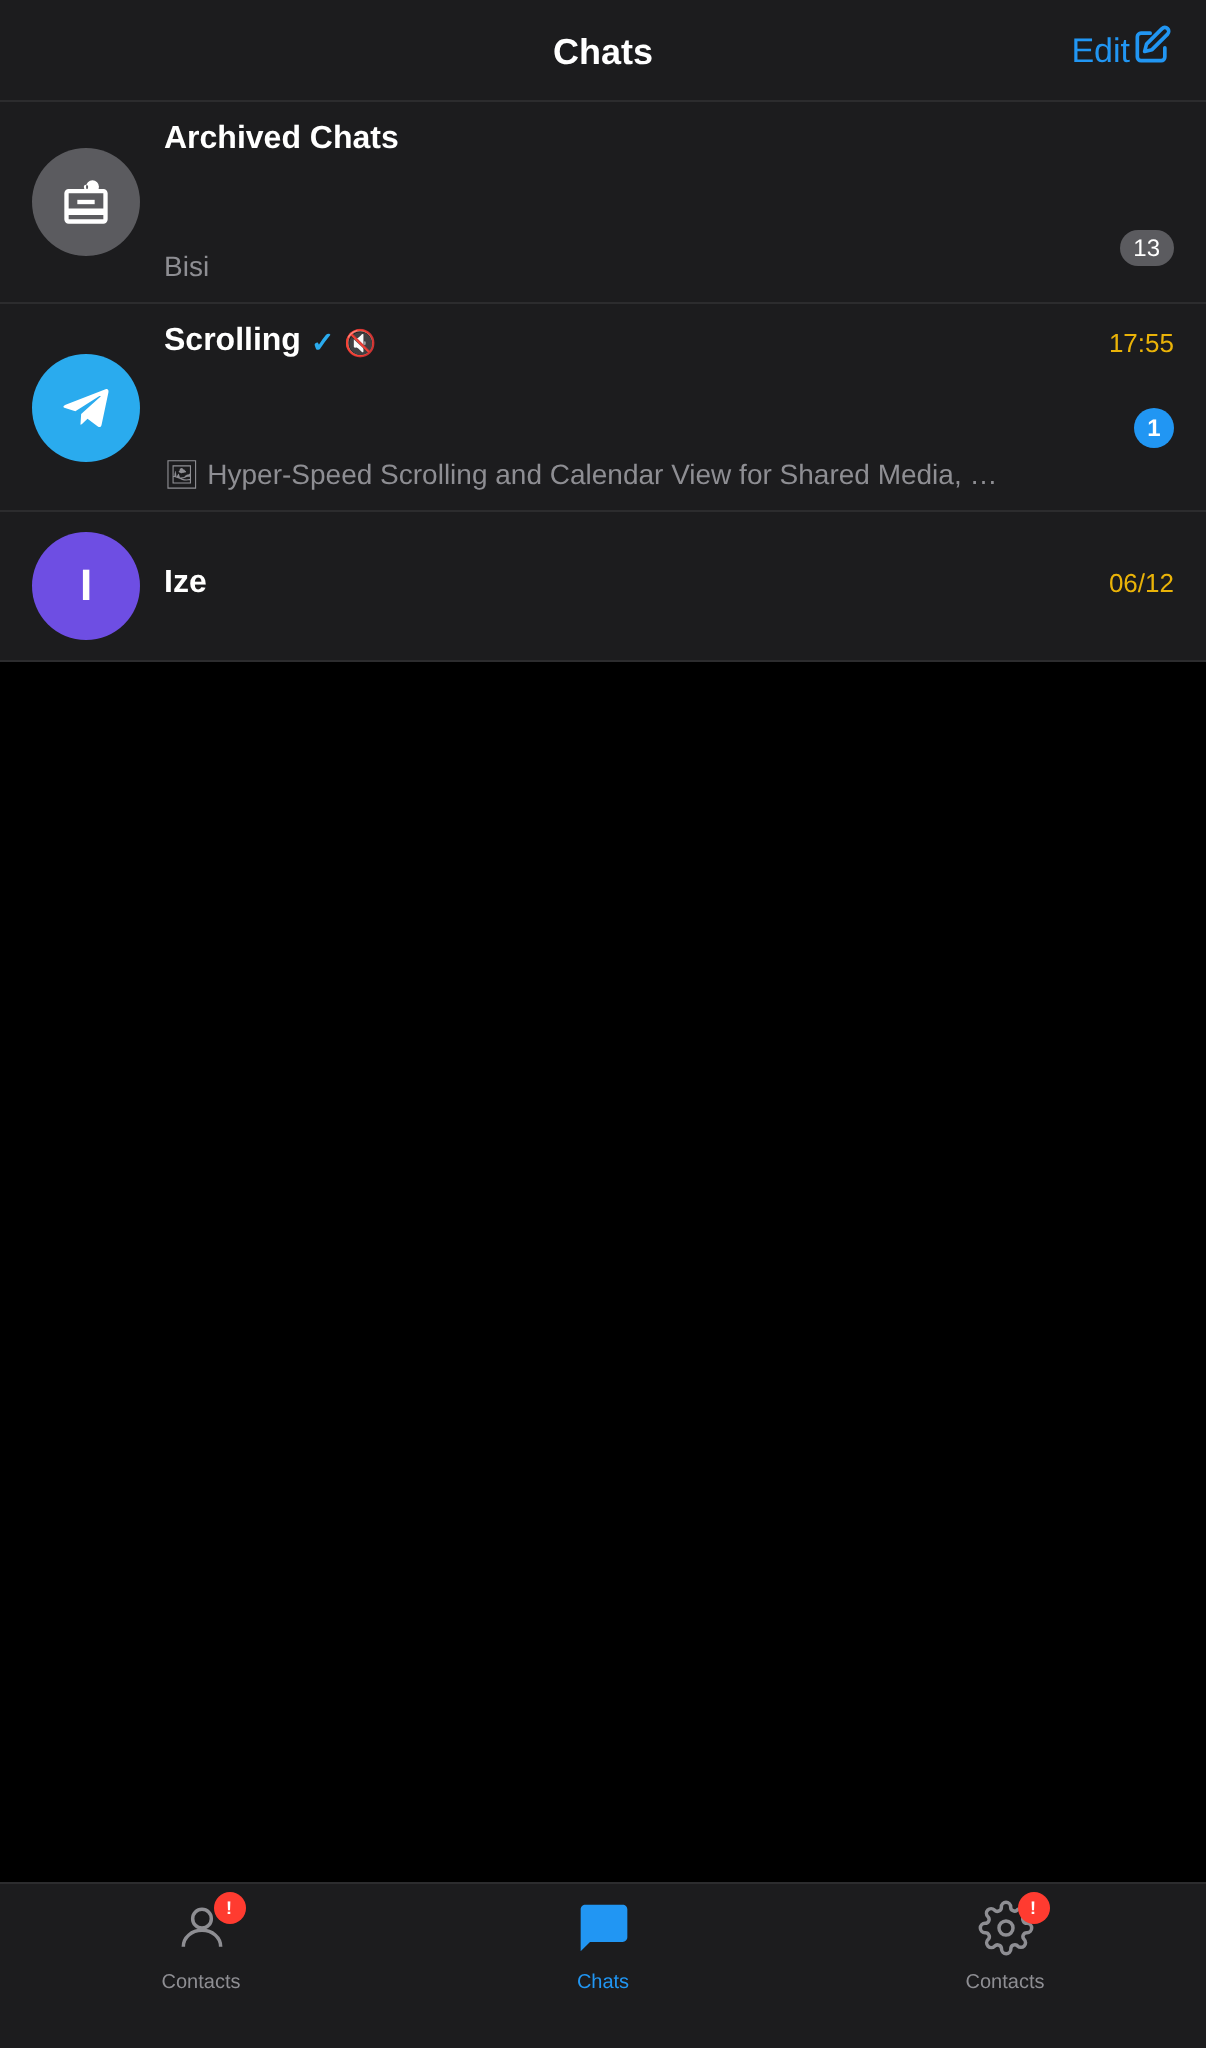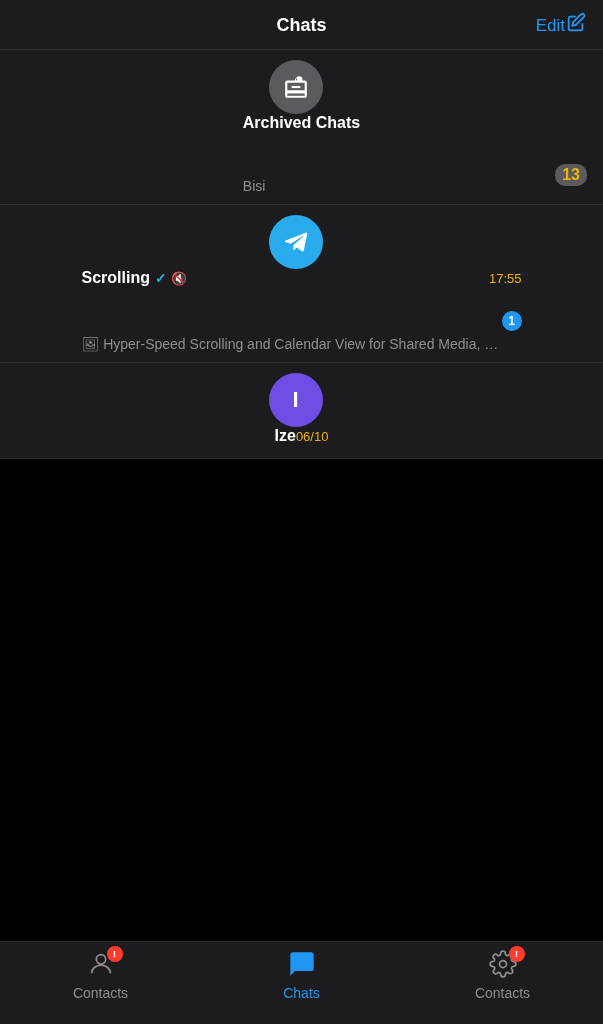--- a/index.html
+++ b/index.html
@@ -52,21 +52,20 @@
     }
 
     .chat-item {
       display: flex;
       align-items: center;
       padding: 10px 16px;
       border-bottom: 1px solid #2c2c2e;
       cursor: pointer;
       position: relative;
       min-height: 72px;
-      flex-direction: column;
     }
 
     .avatar {
       width: 54px;
       height: 54px;
       border-radius: 50%;
       display: flex;
       align-items: center;
       justify-content: center;
       flex-shrink: 0;
@@ -120,25 +119,25 @@
       color: #8e8e93;
       white-space: nowrap;
       overflow: hidden;
       text-overflow: ellipsis;
       max-width: 420px;
       margin-top: 46px;
     }
 
     .badge {
       background: #5b5b5f;
-      color: #eab308;
+      color: #ffffff;
       border-radius: 10px;
-      font-size: 16px;
+      font-size: 12px;
       padding: 2px 7px;
-      font-weight: 700;
+      font-weight: 400;
       position: absolute;
       right: 16px;
       bottom: 18px;
     }
 
     .badge-blue {
       background: #2196f3;
       color: #fff;
       border-radius: 50%;
       font-size: 12px;
@@ -209,21 +208,21 @@
       cursor: pointer;
       position: relative;
     }
 
     .tab-icon-wrapper {
       position: relative;
       margin-bottom: 3px;
     }
 
     .tab-label {
-      font-size: 14px;
+      font-size: 10px;
       color: #8e8e93;
       text-align: center;
     }
 
     .tab-label.active {
       color: #2196f3;
     }
 
     .tab-badge {
       position: absolute;
@@ -308,21 +307,21 @@
         <span class="badge-blue">1</span>
       </div>
     </div>
   </div>
 
   <div class="chat-item">
     <div class="avatar avatar-ize">I</div>
     <div class="chat-content">
       <div class="chat-header-row">
         <span class="chat-name">Ize</span>
-        <span class="chat-time">06/10</span>
+        <span class="chat-time">06/12</span>
       </div>
     </div>
   </div>
 
 </div>
 
 <div class="empty-area"></div>
 
 <div class="tab-bar">
 

